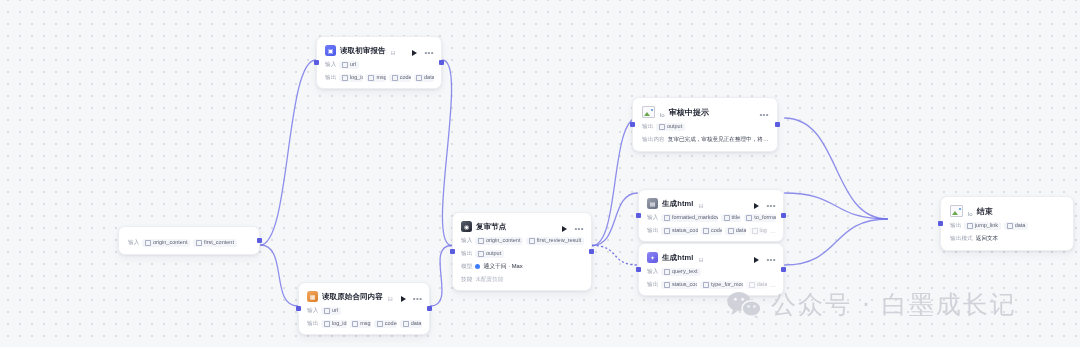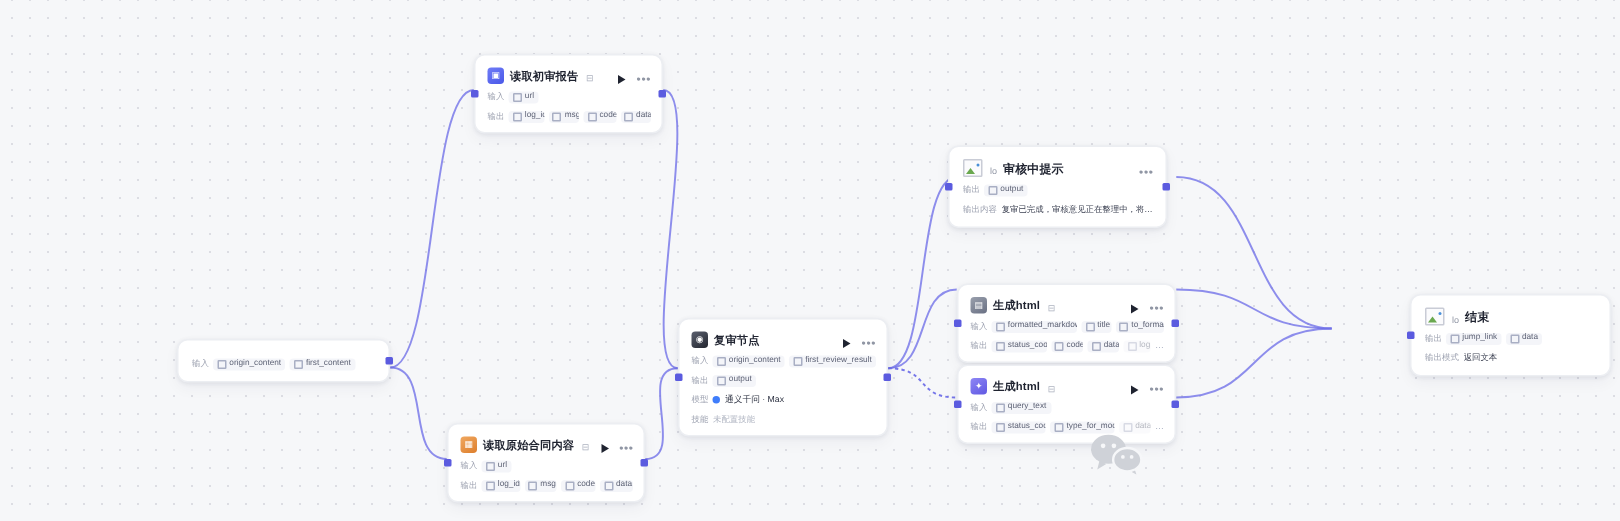--- a/index.html
+++ b/index.html
@@ -503,15 +503,16 @@
     <svg width="36" height="30" viewBox="0 0 36 30">
       <ellipse cx="13" cy="11.5" rx="11.6" ry="9.6" fill="#cfd2d8"></ellipse>
       <path d="M7 19 L5.5 25 L11.5 21.3 Z" fill="#cfd2d8"></path>
       <ellipse cx="25.5" cy="18.5" rx="9.4" ry="7.8" fill="#cfd2d8" stroke="#f6f7f9" stroke-width="1.6"></ellipse>
       <path d="M31 25 L32.6 29.5 L27.3 26.6 Z" fill="#cfd2d8" stroke="#f6f7f9" stroke-width="1"></path>
       <circle cx="9.4" cy="9.2" r="1.55" fill="#f6f7f9"></circle>
       <circle cx="16.6" cy="9.2" r="1.55" fill="#f6f7f9"></circle>
       <circle cx="22.6" cy="16.6" r="1.25" fill="#f6f7f9"></circle>
       <circle cx="28.4" cy="16.6" r="1.25" fill="#f6f7f9"></circle>
     </svg>
+    <span class="wm-text">公众号 · 白墨成长记</span>
   </div>
 
 </div>
 
 </body></html>

